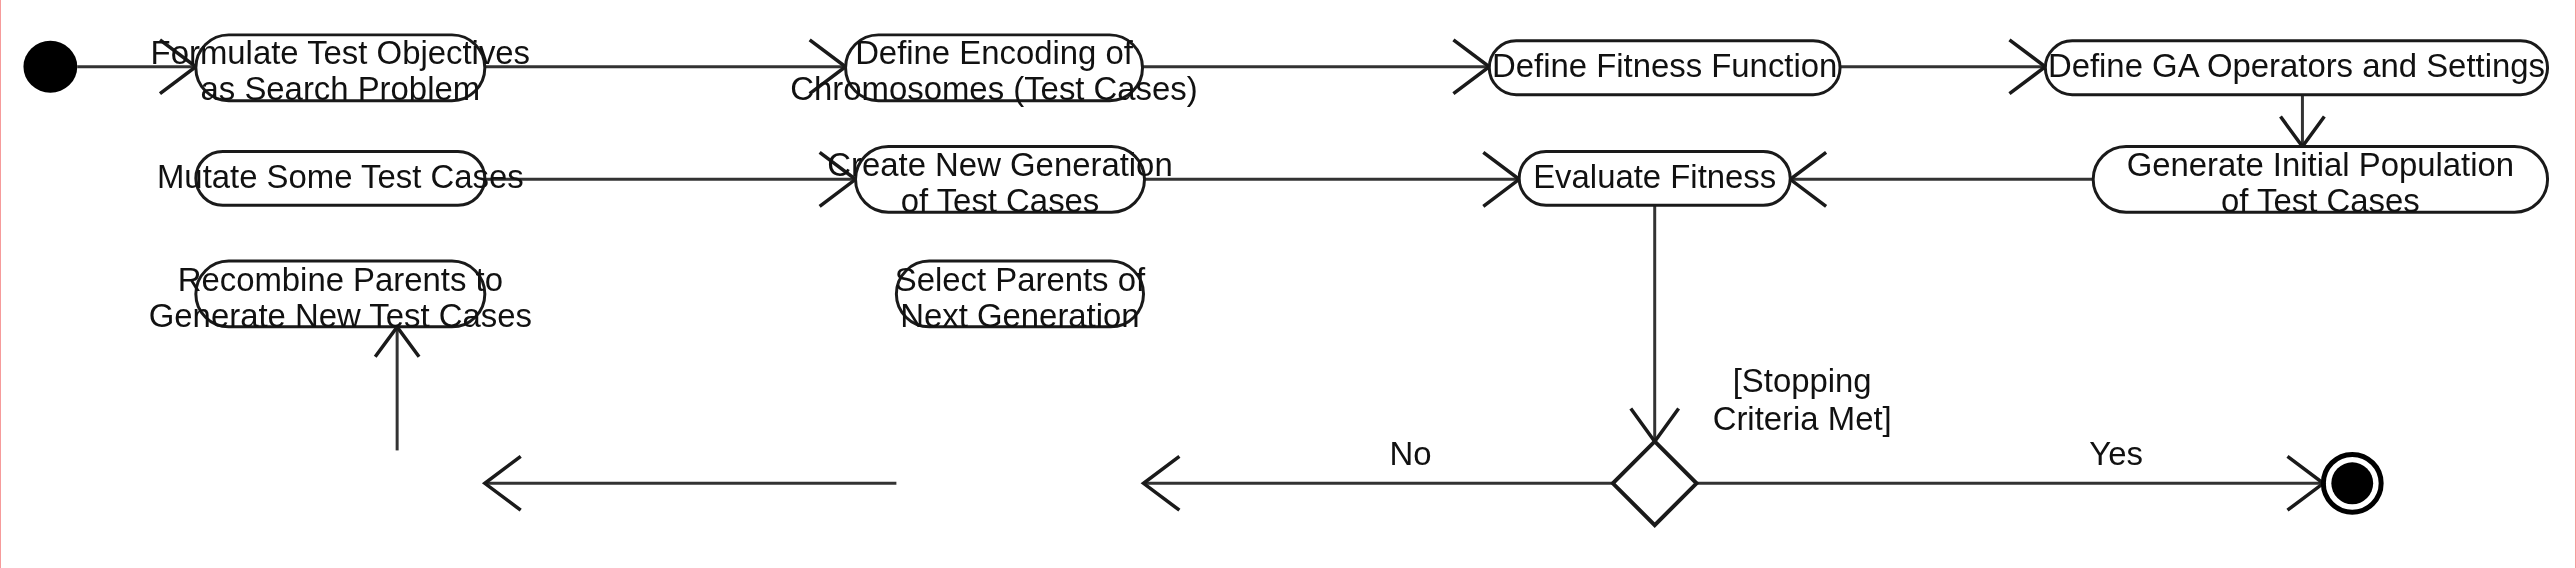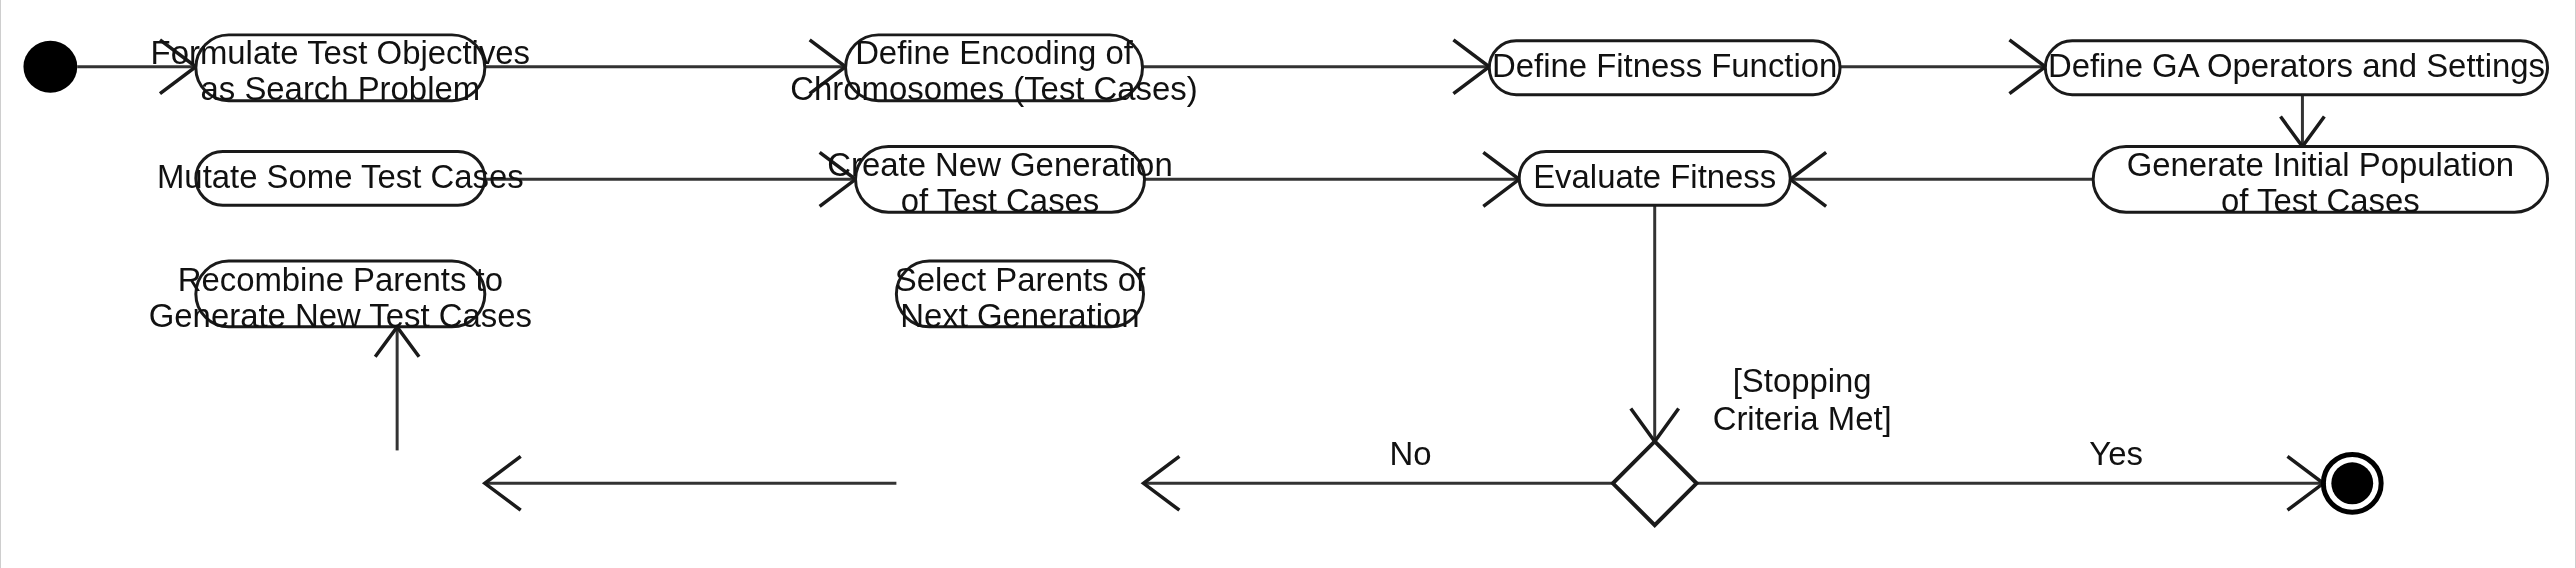--- a/index.html
+++ b/index.html
@@ -11,21 +11,21 @@
   body {
     width: 2576px;
     height: 568px;
     overflow: hidden;
     font-family: "Liberation Sans", sans-serif;
   }
   #diagram-root {
     position: relative;
     width: 2576px;
     height: 568px;
-    background: #a3a3a3;
+    background: #ef4444;
   }
   svg#activity-diagram {
     display: block;
     width: 2576px;
     height: 568px;
   }
   .node-shape {
     fill: #ffffff;
     stroke: #1a1a1a;
     stroke-width: 3;

